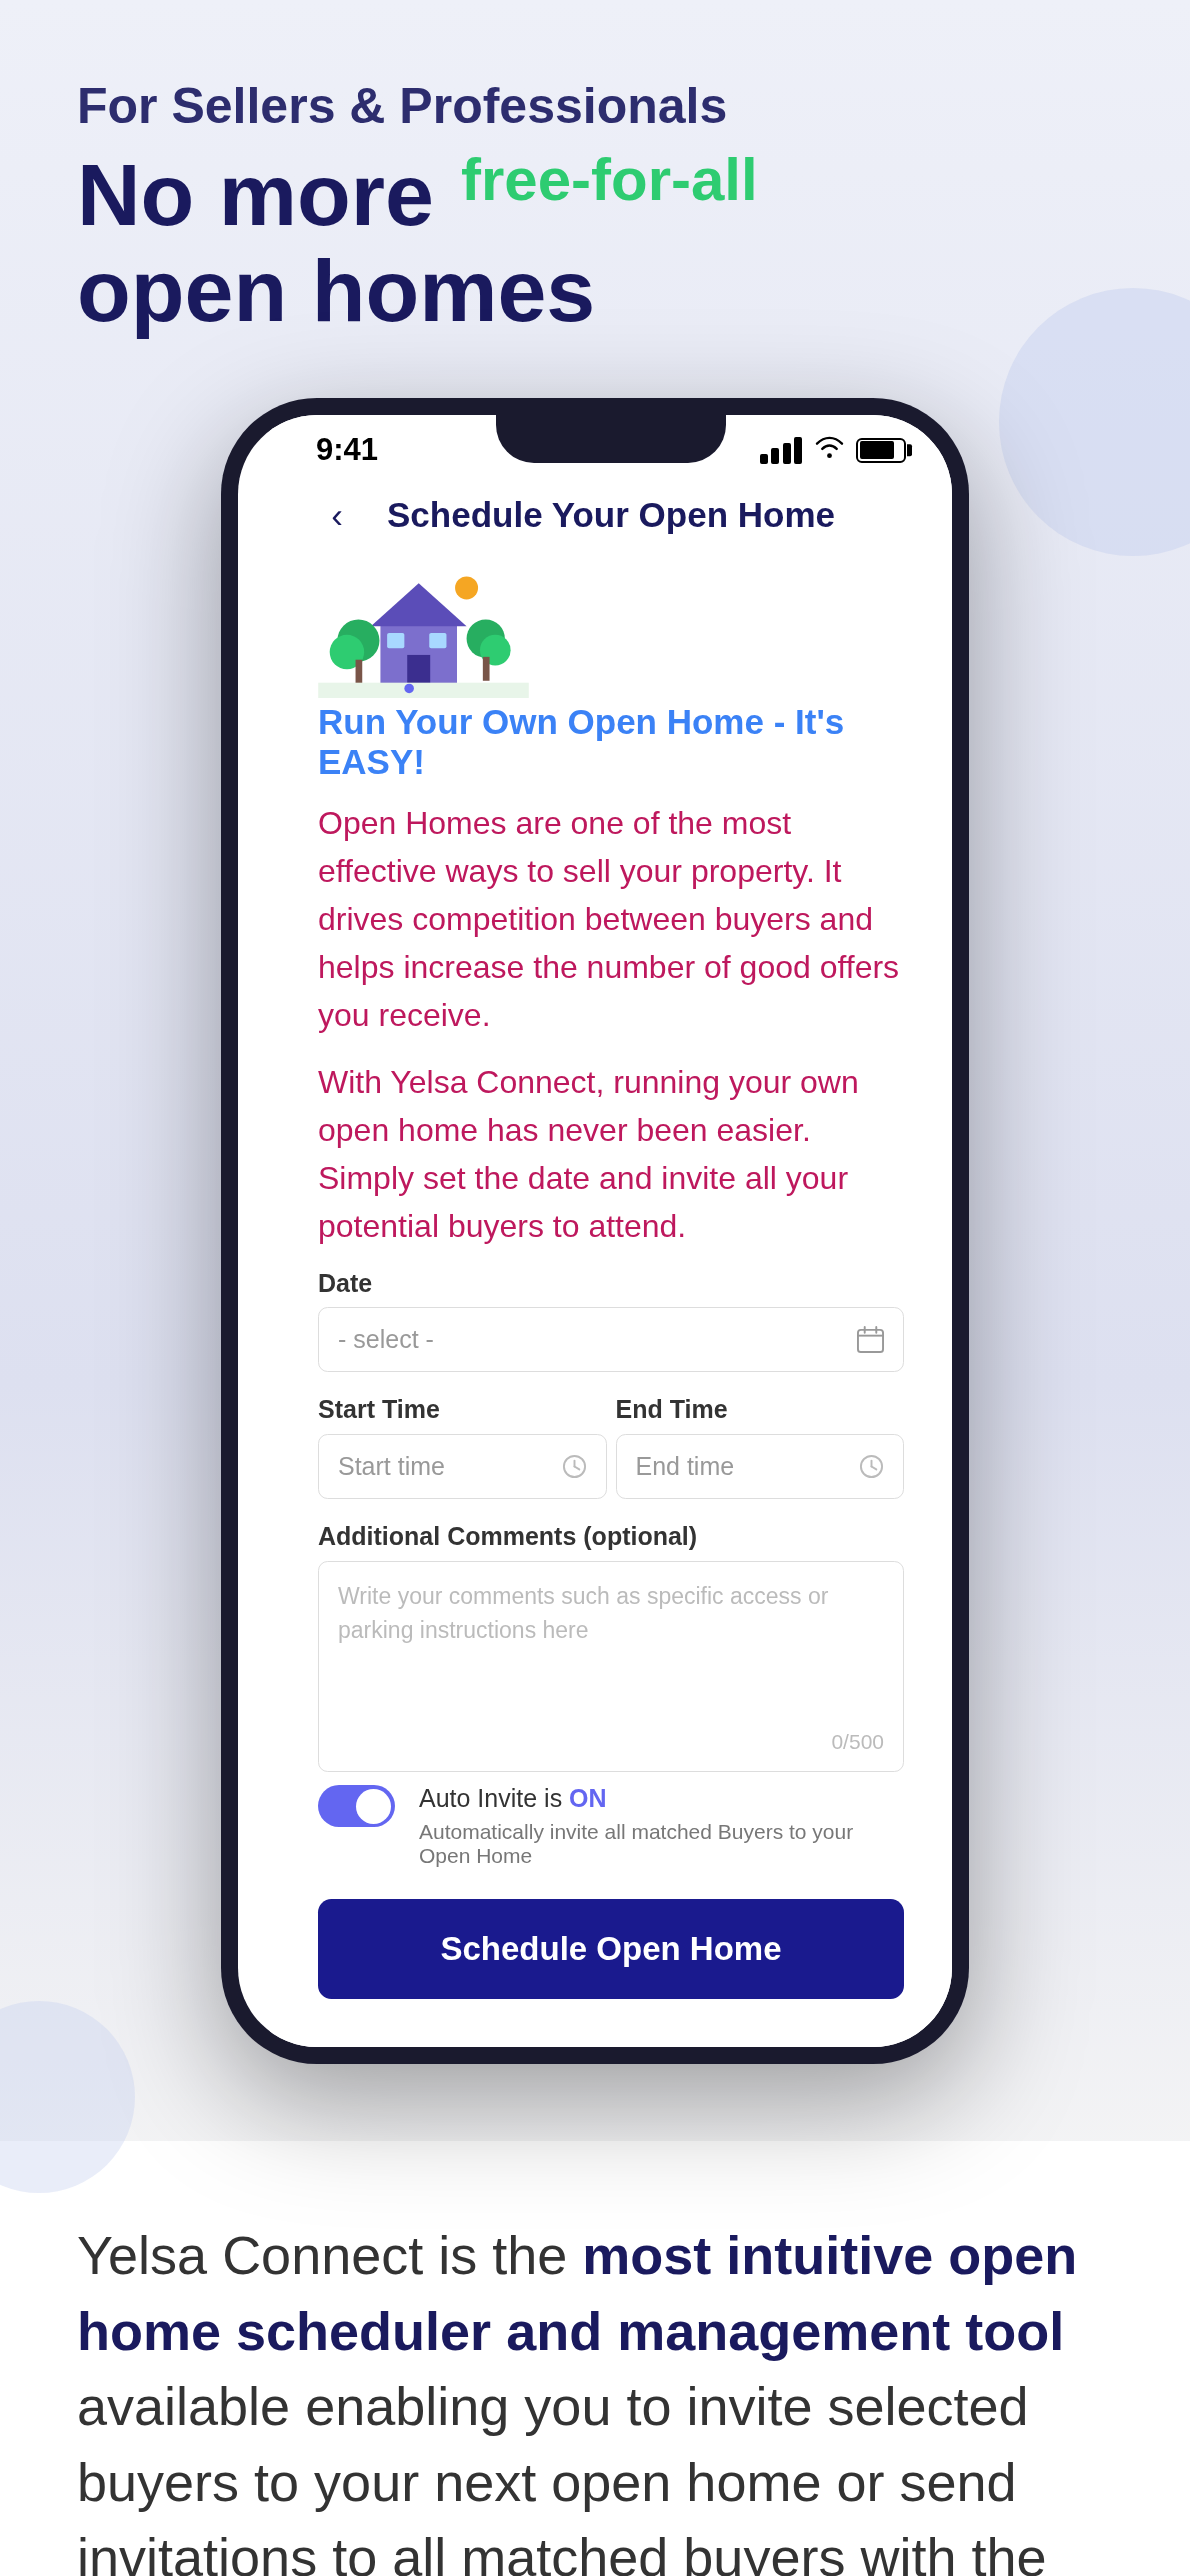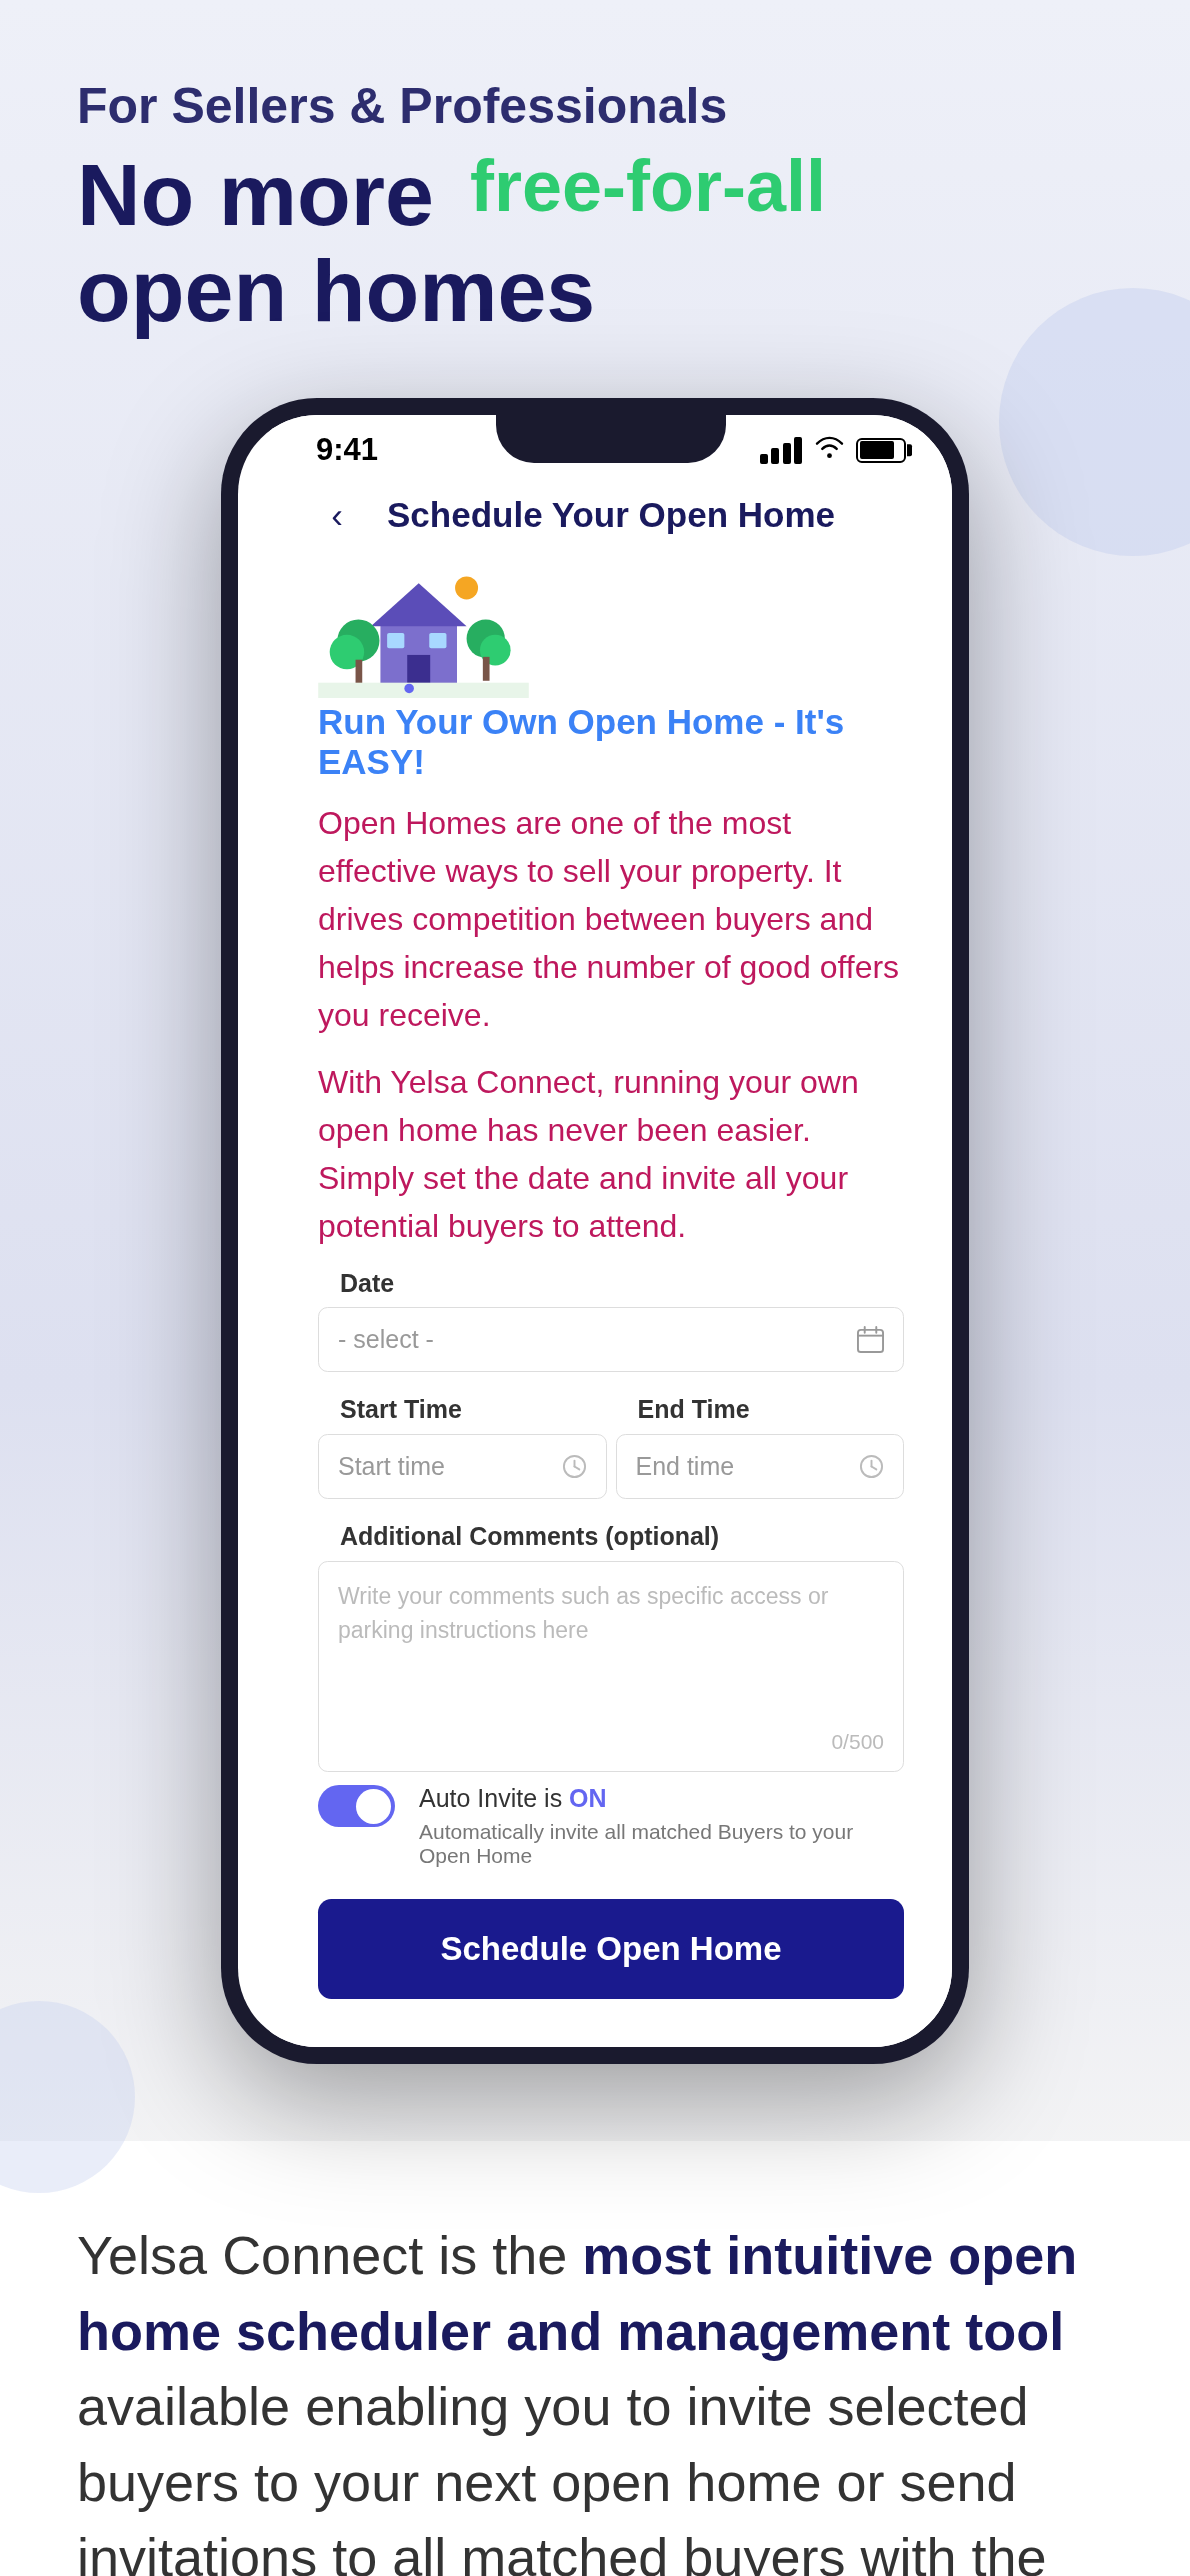--- a/index.html
+++ b/index.html
@@ -34,25 +34,25 @@
     }
 
     .title-dark {
       font-size: 88px;
       font-weight: 800;
       color: #1a1a5e;
       line-height: 1.1;
     }
 
     .title-green {
-      font-size: 72px;
+      font-size: 60px;
       font-weight: 800;
       color: #2ecc71;
       line-height: 1.1;
-      margin-left: 32px;
+      margin-left: 23px;
     }
 
     .title-second-line {
       font-size: 88px;
       font-weight: 800;
       color: #1a1a5e;
       line-height: 1.1;
     }
 
     
@@ -208,21 +208,20 @@
       line-height: 1.5;
       margin-bottom: 19px;
     }
 
     .form-label {
       font-size: 25px;
       font-weight: 600;
       color: #333;
       margin-bottom: 9.6px;
       display: block;
-      margin-left: 22px;
     }
 
     .form-input {
       width: 100%;
       border: 1.4px solid #ddd;
       border-radius: 9.6px;
       padding: 17px 19px;
       font-size: 25px;
       color: #999;
       display: flex;

